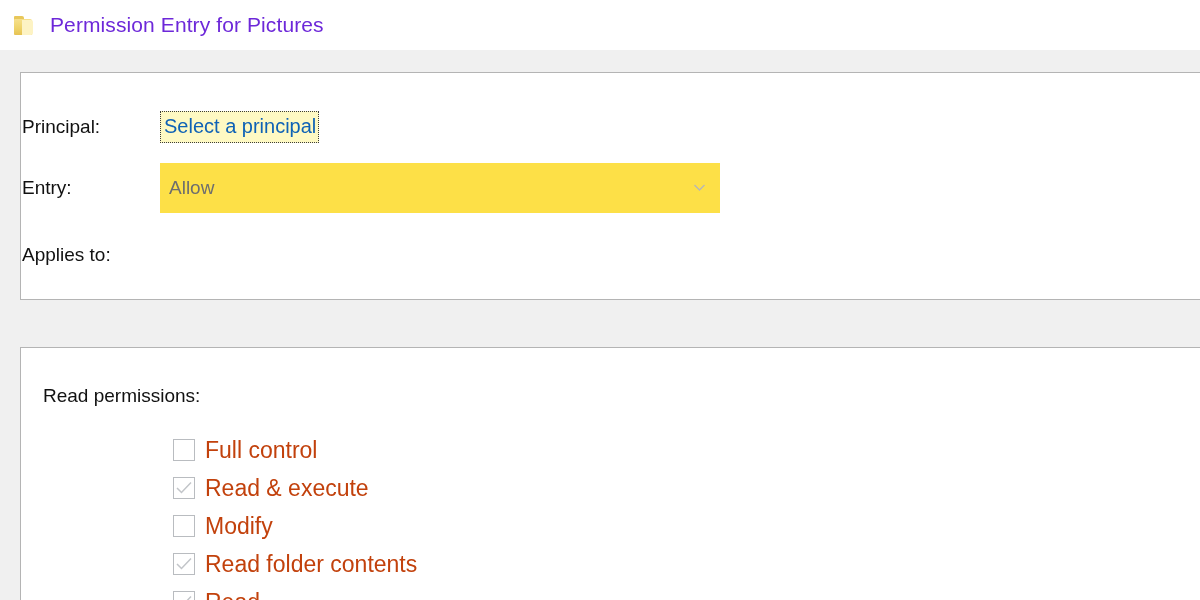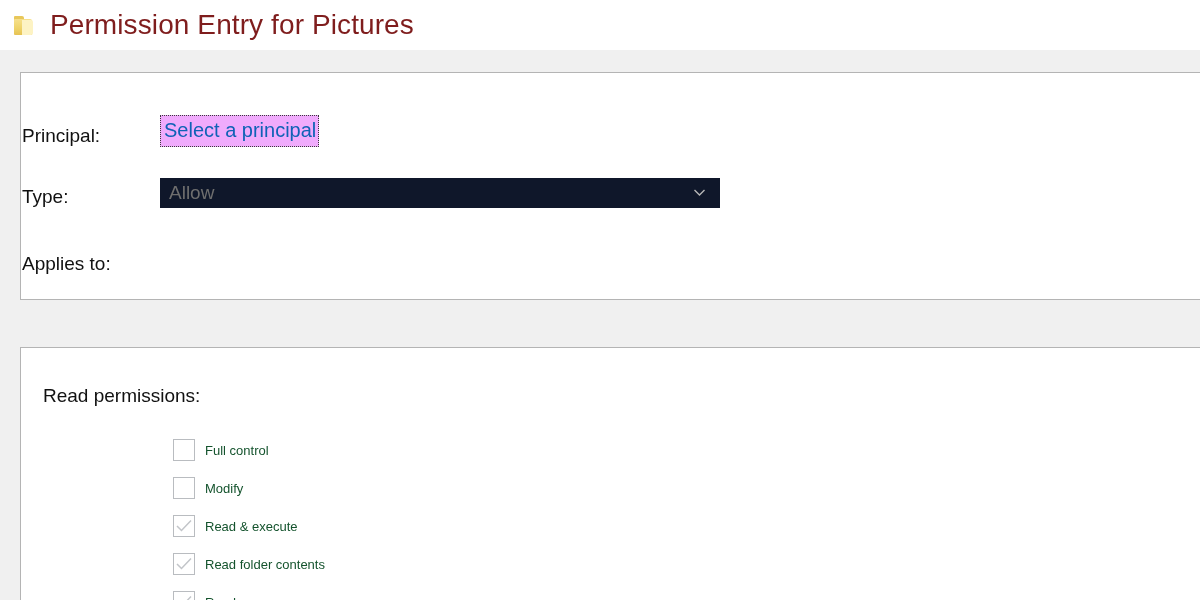--- a/index.html
+++ b/index.html
@@ -53,22 +53,22 @@
   }
   .folder-icon .flap {
     position: absolute;
     left: 8px; top: 4px;
     width: 11px;
     height: 15px;
     background: #fdf3c4;
     border-radius: 0 2px 2px 0;
   }
   .title-text {
-    font-size: 28px;
-    color: #7f1d1d;
+    font-size: 21px;
+    color: #6d28d9;
     letter-spacing: 0.1px;
     white-space: nowrap;
   }
 
   
   .panel {
     position: absolute;
     background: #ffffff;
     border: 1px solid #b4b4b4;
     box-sizing: border-box;
@@ -86,53 +86,53 @@
     width: 1200px;
     height: 300px;
     border-right: none;
     border-bottom: none;
   }
 
   
   .field-row {
     position: absolute;
     display: flex;
-    align-items: flex-end;
+    align-items: center;
     height: 40px;
   }
   .field-label {
     font-size: 19px;
     color: #111111;
     width: 138px;
     flex: 0 0 auto;
     white-space: nowrap;
   }
   #row-principal { left: 22px; top: 107px; }
   #row-type      { left: 22px; top: 168px; }
   #row-applies   { left: 22px; top: 235px; }
 
   .link-focus {
     display: inline-block;
     border: 1px dotted #3b3b3b;
     padding: 4px 2px 5px 3px;
     box-sizing: border-box;
-    background: #f0abfc;
+    background: #fef9c3;
   }
   .link-principal {
     font-size: 20px;
     color: #0f62b6;
     text-decoration: none;
     white-space: nowrap;
     line-height: 1;
   }
 
   .combo {
     width: 560px;
-    height: 30px;
-    background: #0f172a;
+    height: 50px;
+    background: #fde047;
     border: none;
     display: flex;
     align-items: center;
     box-sizing: border-box;
     padding-left: 9px;
     position: relative;
   }
   .combo .combo-text {
     font-size: 19px;
     color: #6e6e6e;
@@ -177,22 +177,22 @@
     flex: 0 0 auto;
     margin-right: 10px;
     position: relative;
   }
   .cbox svg {
     position: absolute;
     left: 2px;
     top: 3px;
   }
   .perm-label {
-    font-size: 13px;
-    color: #14532d;
+    font-size: 23px;
+    color: #c2410c;
     white-space: nowrap;
   }
 </style>
 </head>
 <body>
 
 <div class="titlebar">
   <span class="folder-icon">
     <span class="tab"></span>
     <span class="body"></span>
@@ -204,21 +204,21 @@
 <div class="panel" id="panel-principal"></div>
 
 <div class="field-row" id="row-principal">
   <span class="field-label">Principal:</span>
   <span class="link-focus">
     <a href="#" class="link-principal">Select a principal</a>
   </span>
 </div>
 
 <div class="field-row" id="row-type">
-  <span class="field-label">Type:</span>
+  <span class="field-label">Entry:</span>
   <div class="combo">
     <span class="combo-text">Allow</span>
     <span class="chev">
       <svg width="13" height="13" viewBox="0 0 13 13">
         <path d="M1.5 4 L6.5 9 L11.5 4" fill="none" stroke="#b7b7b7" stroke-width="1.4"></path>
       </svg>
     </span>
   </div>
 </div>
 
@@ -229,32 +229,32 @@
 <div class="panel" id="panel-permissions"></div>
 
 <div id="basic-perm-title">Read permissions:</div>
 
 <div id="perm-list">
     <div class="perm-item">
       <span class="cbox"></span>
       <span class="perm-label">Full control</span>
     </div>
     <div class="perm-item">
-      <span class="cbox"></span>
-      <span class="perm-label">Modify</span>
-    </div>
-    <div class="perm-item">
       <span class="cbox">
         <svg width="16" height="14" viewBox="0 0 16 14">
           <path d="M1 7 L5.5 11.5 L15 1.5" fill="none" stroke="#c2c5c9" stroke-width="1.5"></path>
         </svg>
       </span>
       <span class="perm-label">Read &amp; execute</span>
     </div>
     <div class="perm-item">
+      <span class="cbox"></span>
+      <span class="perm-label">Modify</span>
+    </div>
+    <div class="perm-item">
       <span class="cbox">
         <svg width="16" height="14" viewBox="0 0 16 14">
           <path d="M1 7 L5.5 11.5 L15 1.5" fill="none" stroke="#c2c5c9" stroke-width="1.5"></path>
         </svg>
       </span>
       <span class="perm-label">Read folder contents</span>
     </div>
     <div class="perm-item">
       <span class="cbox">
         <svg width="16" height="14" viewBox="0 0 16 14">

